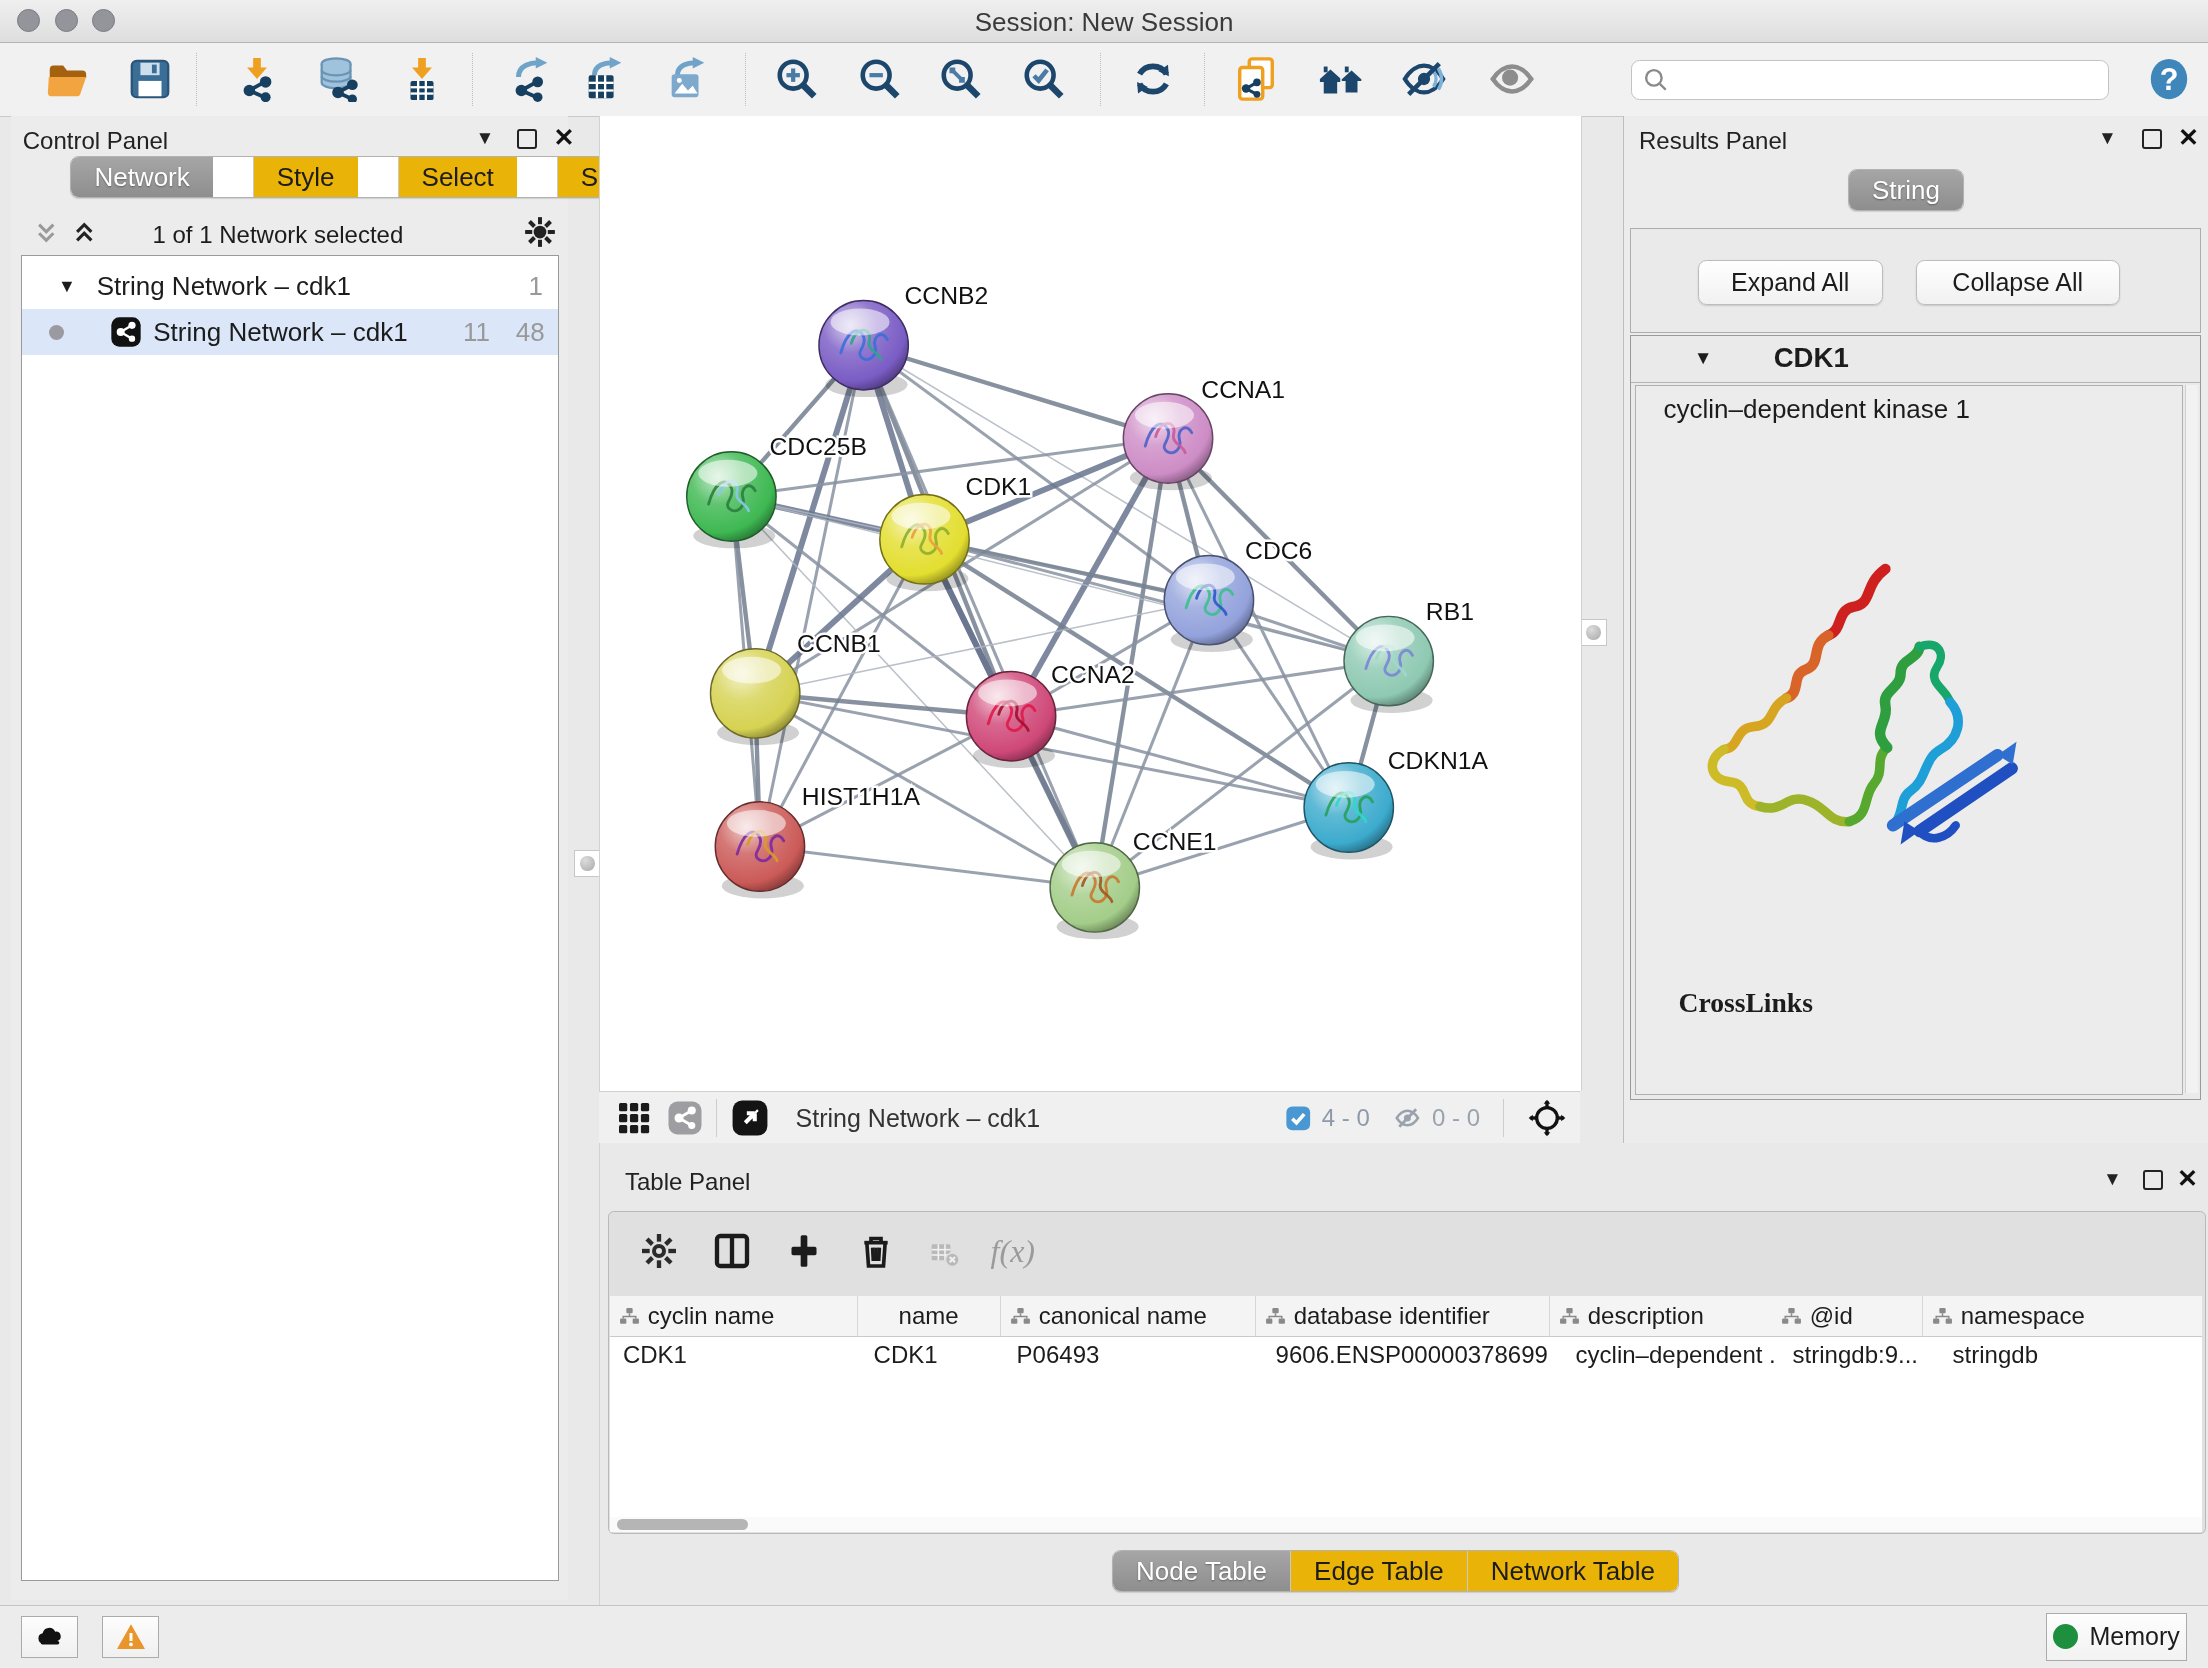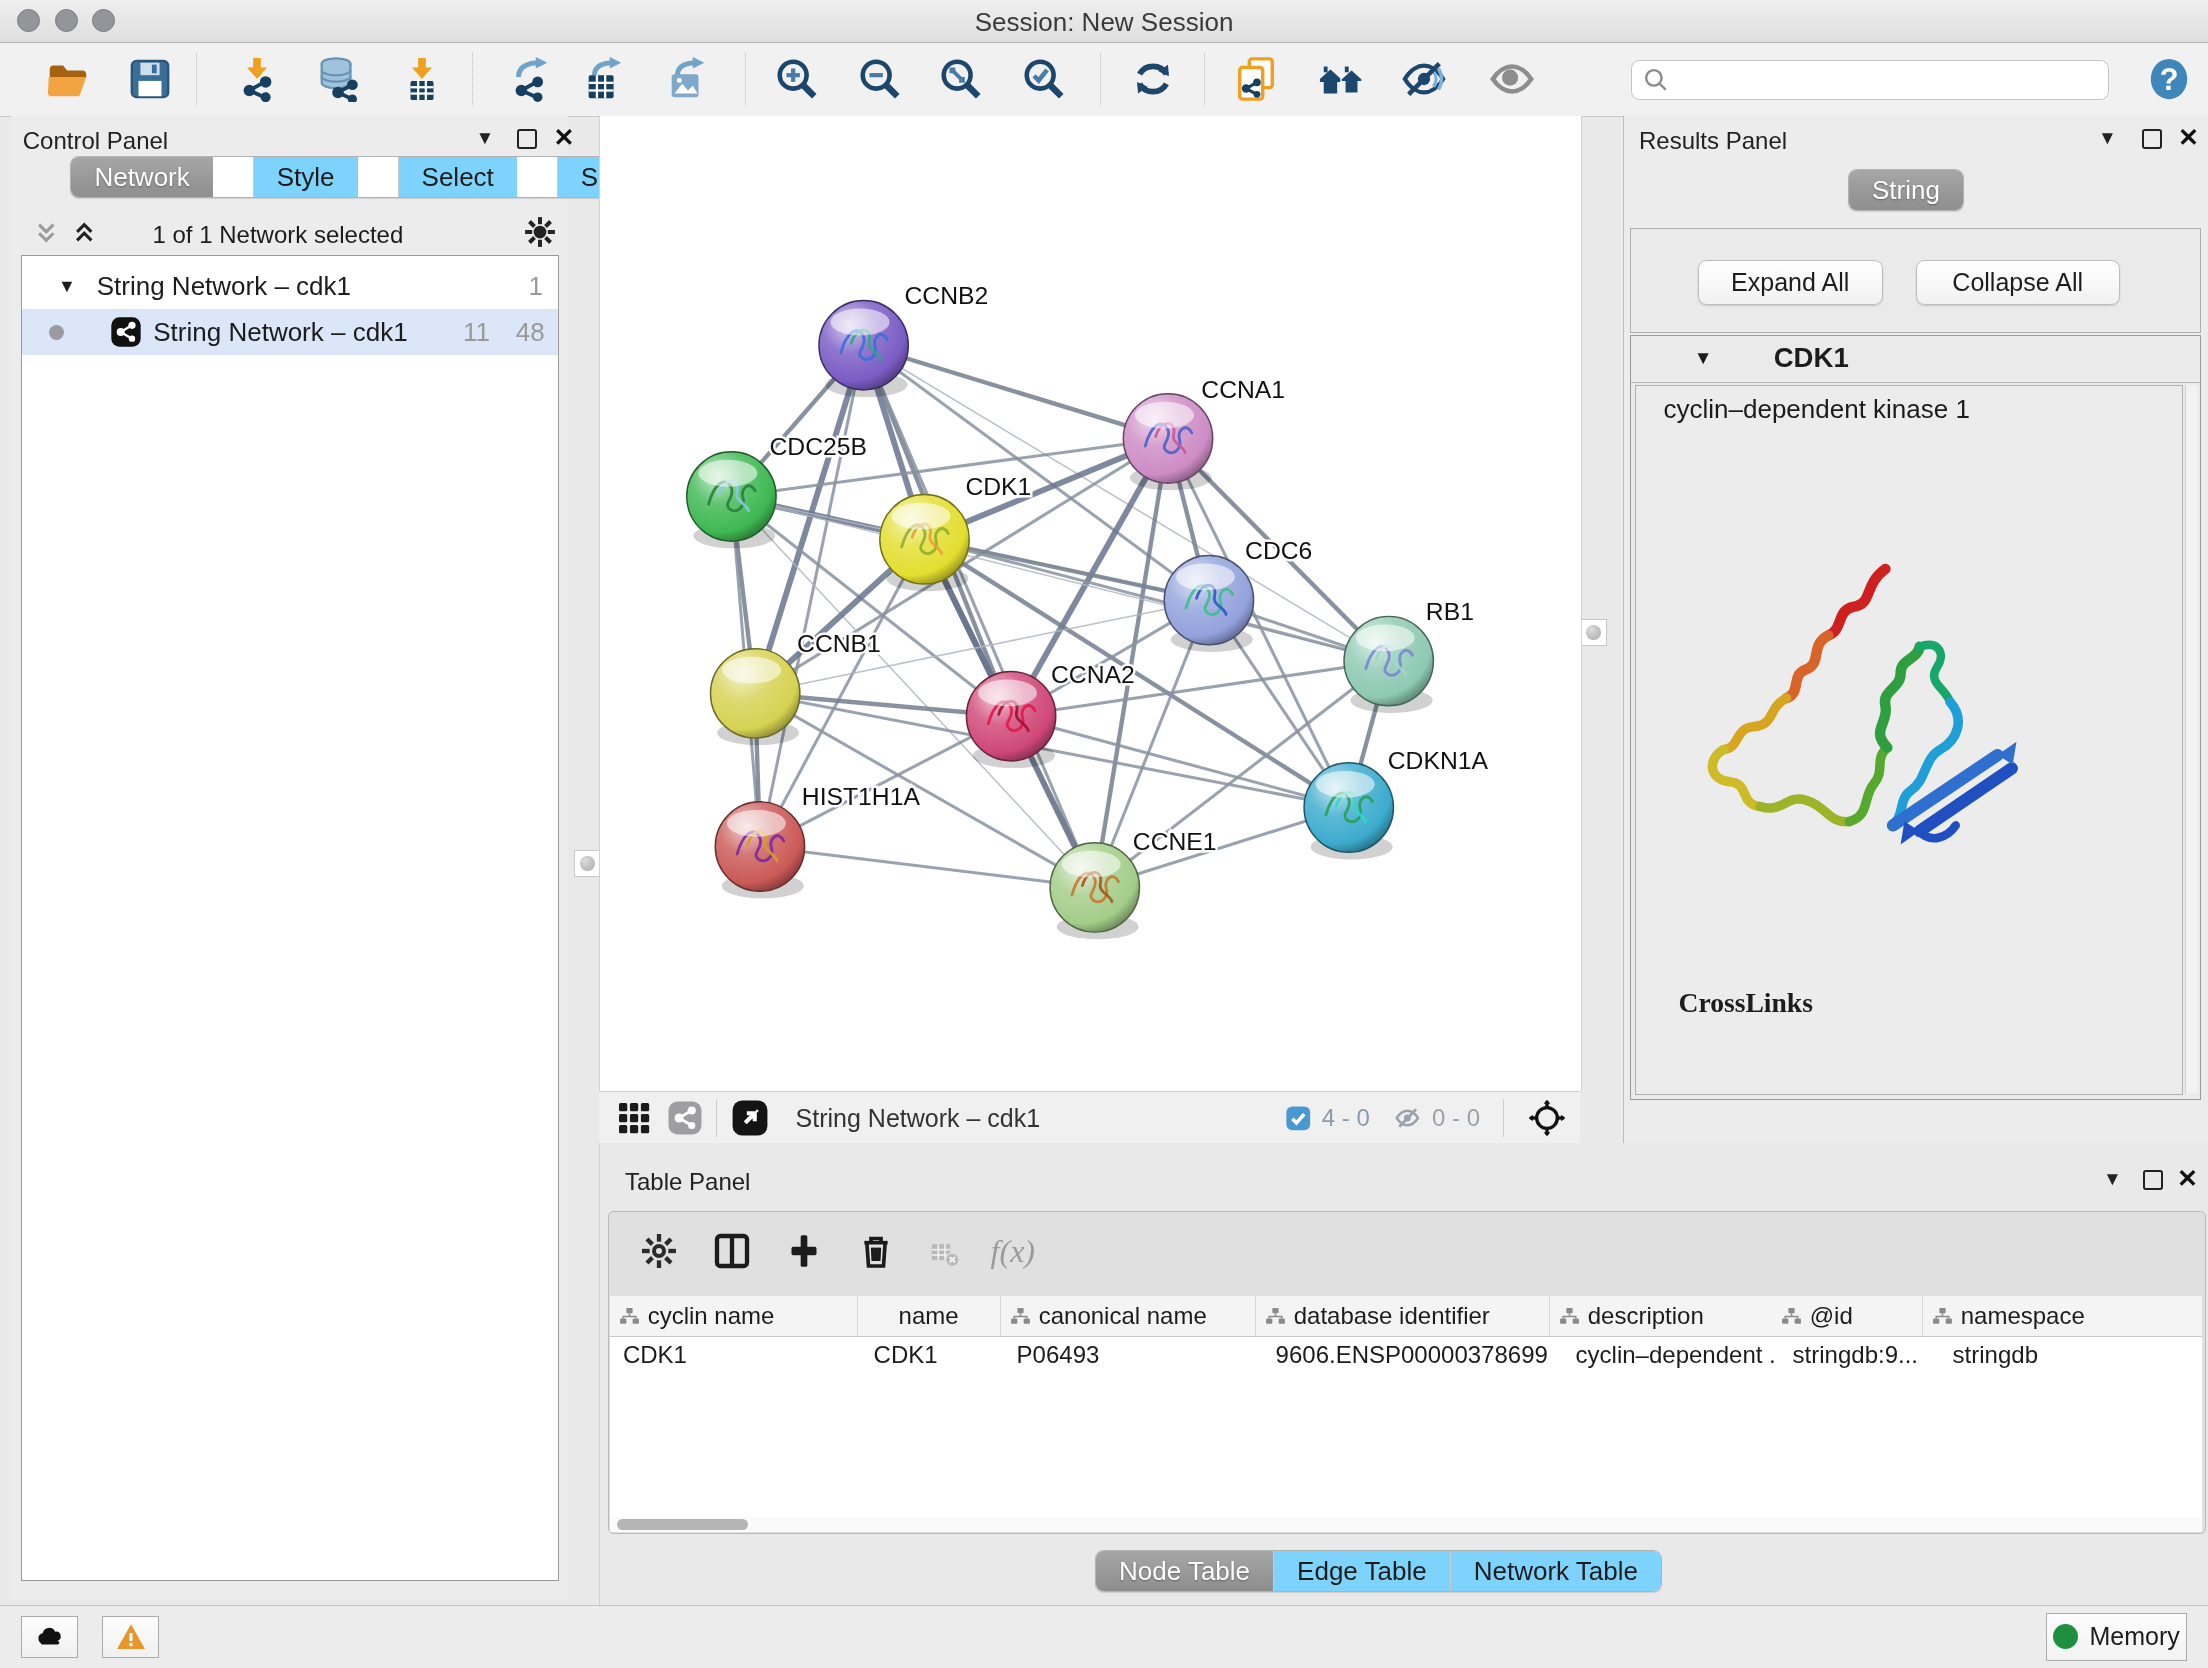--- a/index.html
+++ b/index.html
@@ -24,21 +24,21 @@
       font-family:"Liberation Sans",sans-serif;}
   
   .panel-title{font-size:24px;color:#222;}
   .wbtn{display:inline-block;cursor:pointer;}
   .caret{font-size:19px;color:#222;}
   .floatbox{width:16px;height:16px;border:2.4px solid #222;border-radius:2.9px;}
   .xmark{font-weight:bold;font-size:25px;color:#111;line-height:16px;}
   
   .seg{display:flex;border:1px solid #b2b2b2;border-radius:8.6px;overflow:hidden;background:#fff;
        box-shadow:0 1px 1px rgba(0,0,0,.12);}
-  .seg .tab{padding:0 23px;height:40px;line-height:40px;font-size:26px;background:#7dd3fc;
+  .seg .tab{padding:0 23px;height:40px;line-height:40px;font-size:26px;background:#eab308;
        border-left:1px solid #c9c9c9;cursor:pointer;white-space:nowrap;}
   .seg .tab:first-child{border-left:none;}
   .seg .tab.sel{background:linear-gradient(#a6a6a6,#8e8e8e);color:#fff;
        text-shadow:0 1px 1.9px rgba(0,0,0,.35);}
   
   .pushbtn{background:linear-gradient(#ffffff,#f1f1f1);border:1px solid #bcbcbc;border-radius:8.6px;
        font-size:25px;text-align:center;cursor:pointer;box-shadow:0 1px 1.9px rgba(0,0,0,.15);}
   
   #control-panel{left:11.4px;top:116px;width:557px;height:1484px;background:#ececec;}
   #cp-list{position:absolute;left:9.5px;top:139px;width:536px;height:1324px;background:#fff;
@@ -818,21 +818,21 @@
         <div class="td" style="left:966px;width:200px;">cyclin–dependent ...</div>
         <div class="td" style="left:1183px;width:124px;">stringdb:9...</div>
         <div class="td" style="left:1343px;width:143px;">stringdb</div>
       </div>
 
       <div style="position:absolute;left:1px;top:305px;width:1592px;height:15px;background:#fafafa;">
         <div style="position:absolute;left:7.6px;top:1.9px;width:131px;height:11.4px;border-radius:6.7px;background:#b5b5b5;"></div>
       </div>
     </div>
 
-    <div class="abs seg" style="left:495px;top:407px;">
+    <div class="abs seg" style="left:512px;top:407px;">
       <span class="tab sel">Node Table</span>
       <span class="tab">Edge Table</span>
       <span class="tab">Network Table</span>
     </div>
   </div>
 
   <div id="statusbar" class="abs">
     <span class="sqbtn" style="left:21px;">
       <svg width="32" height="32" viewBox="0 0 24 24" fill="#111">
           <path d="M7,17 a4,4 0 0 1 -0.5,-7.9 a5,5 0 0 1 9.4,-1.1 a3.6,3.6 0 0 1 1.6,7 z"></path>

